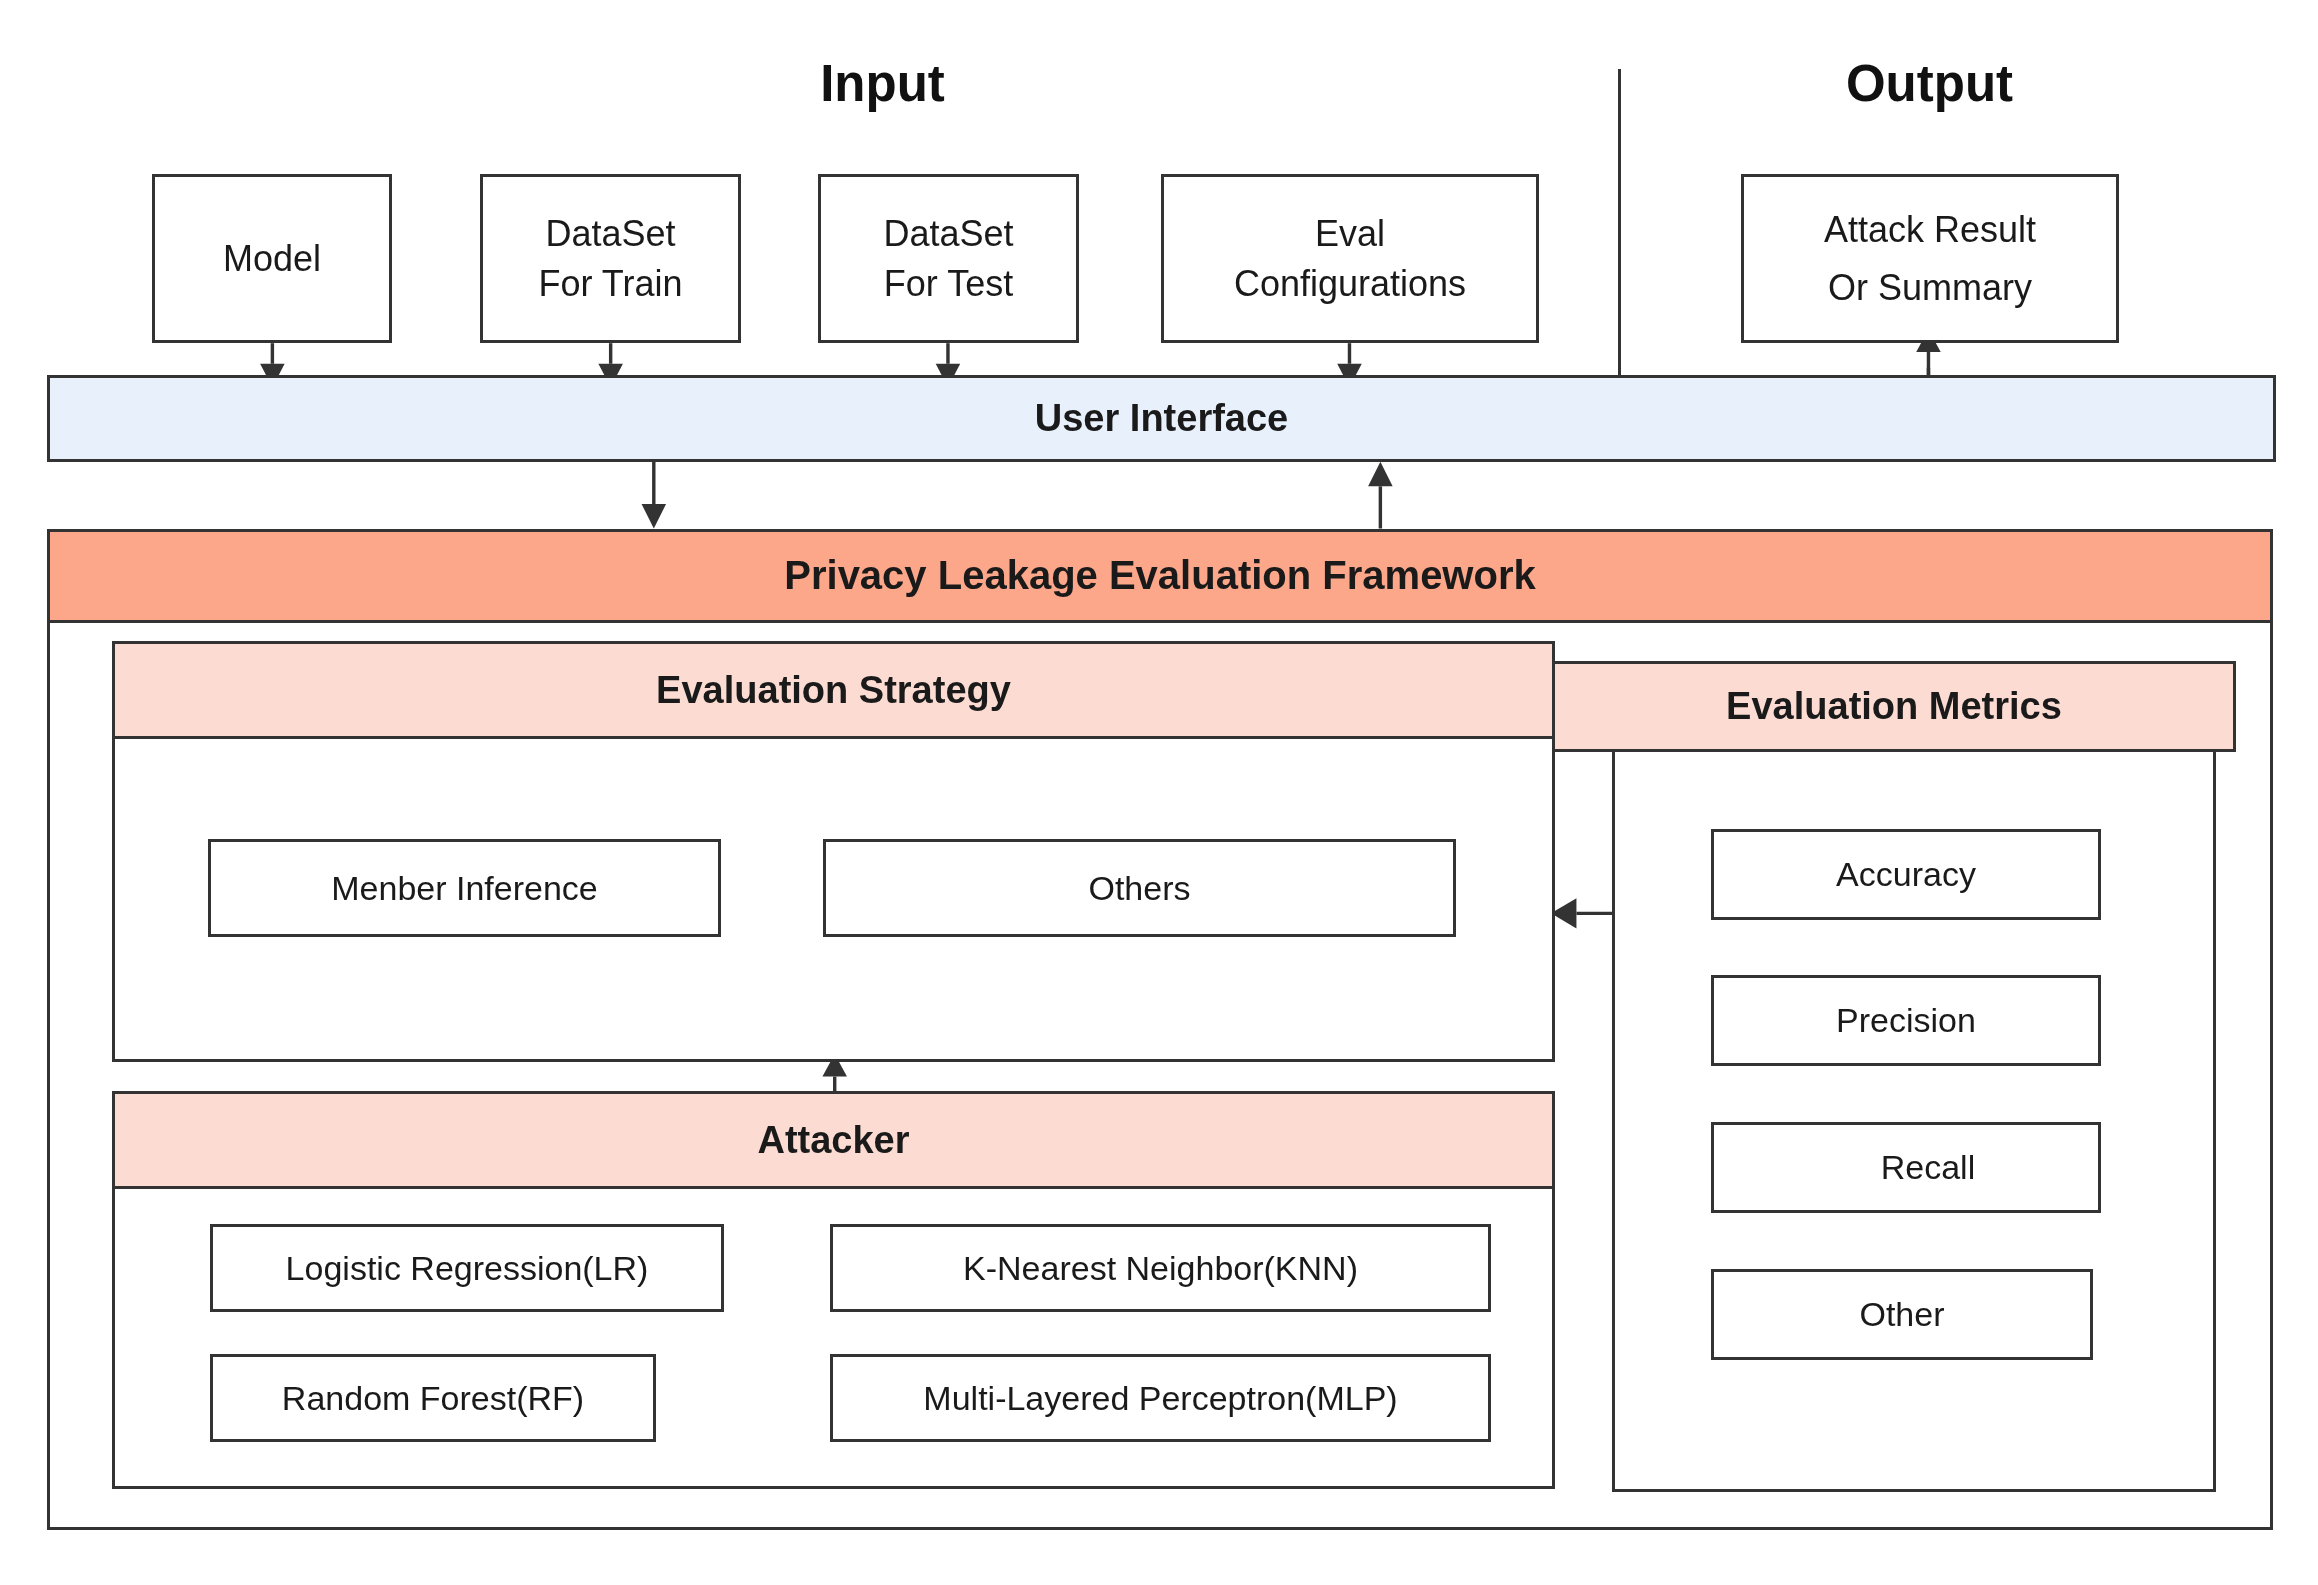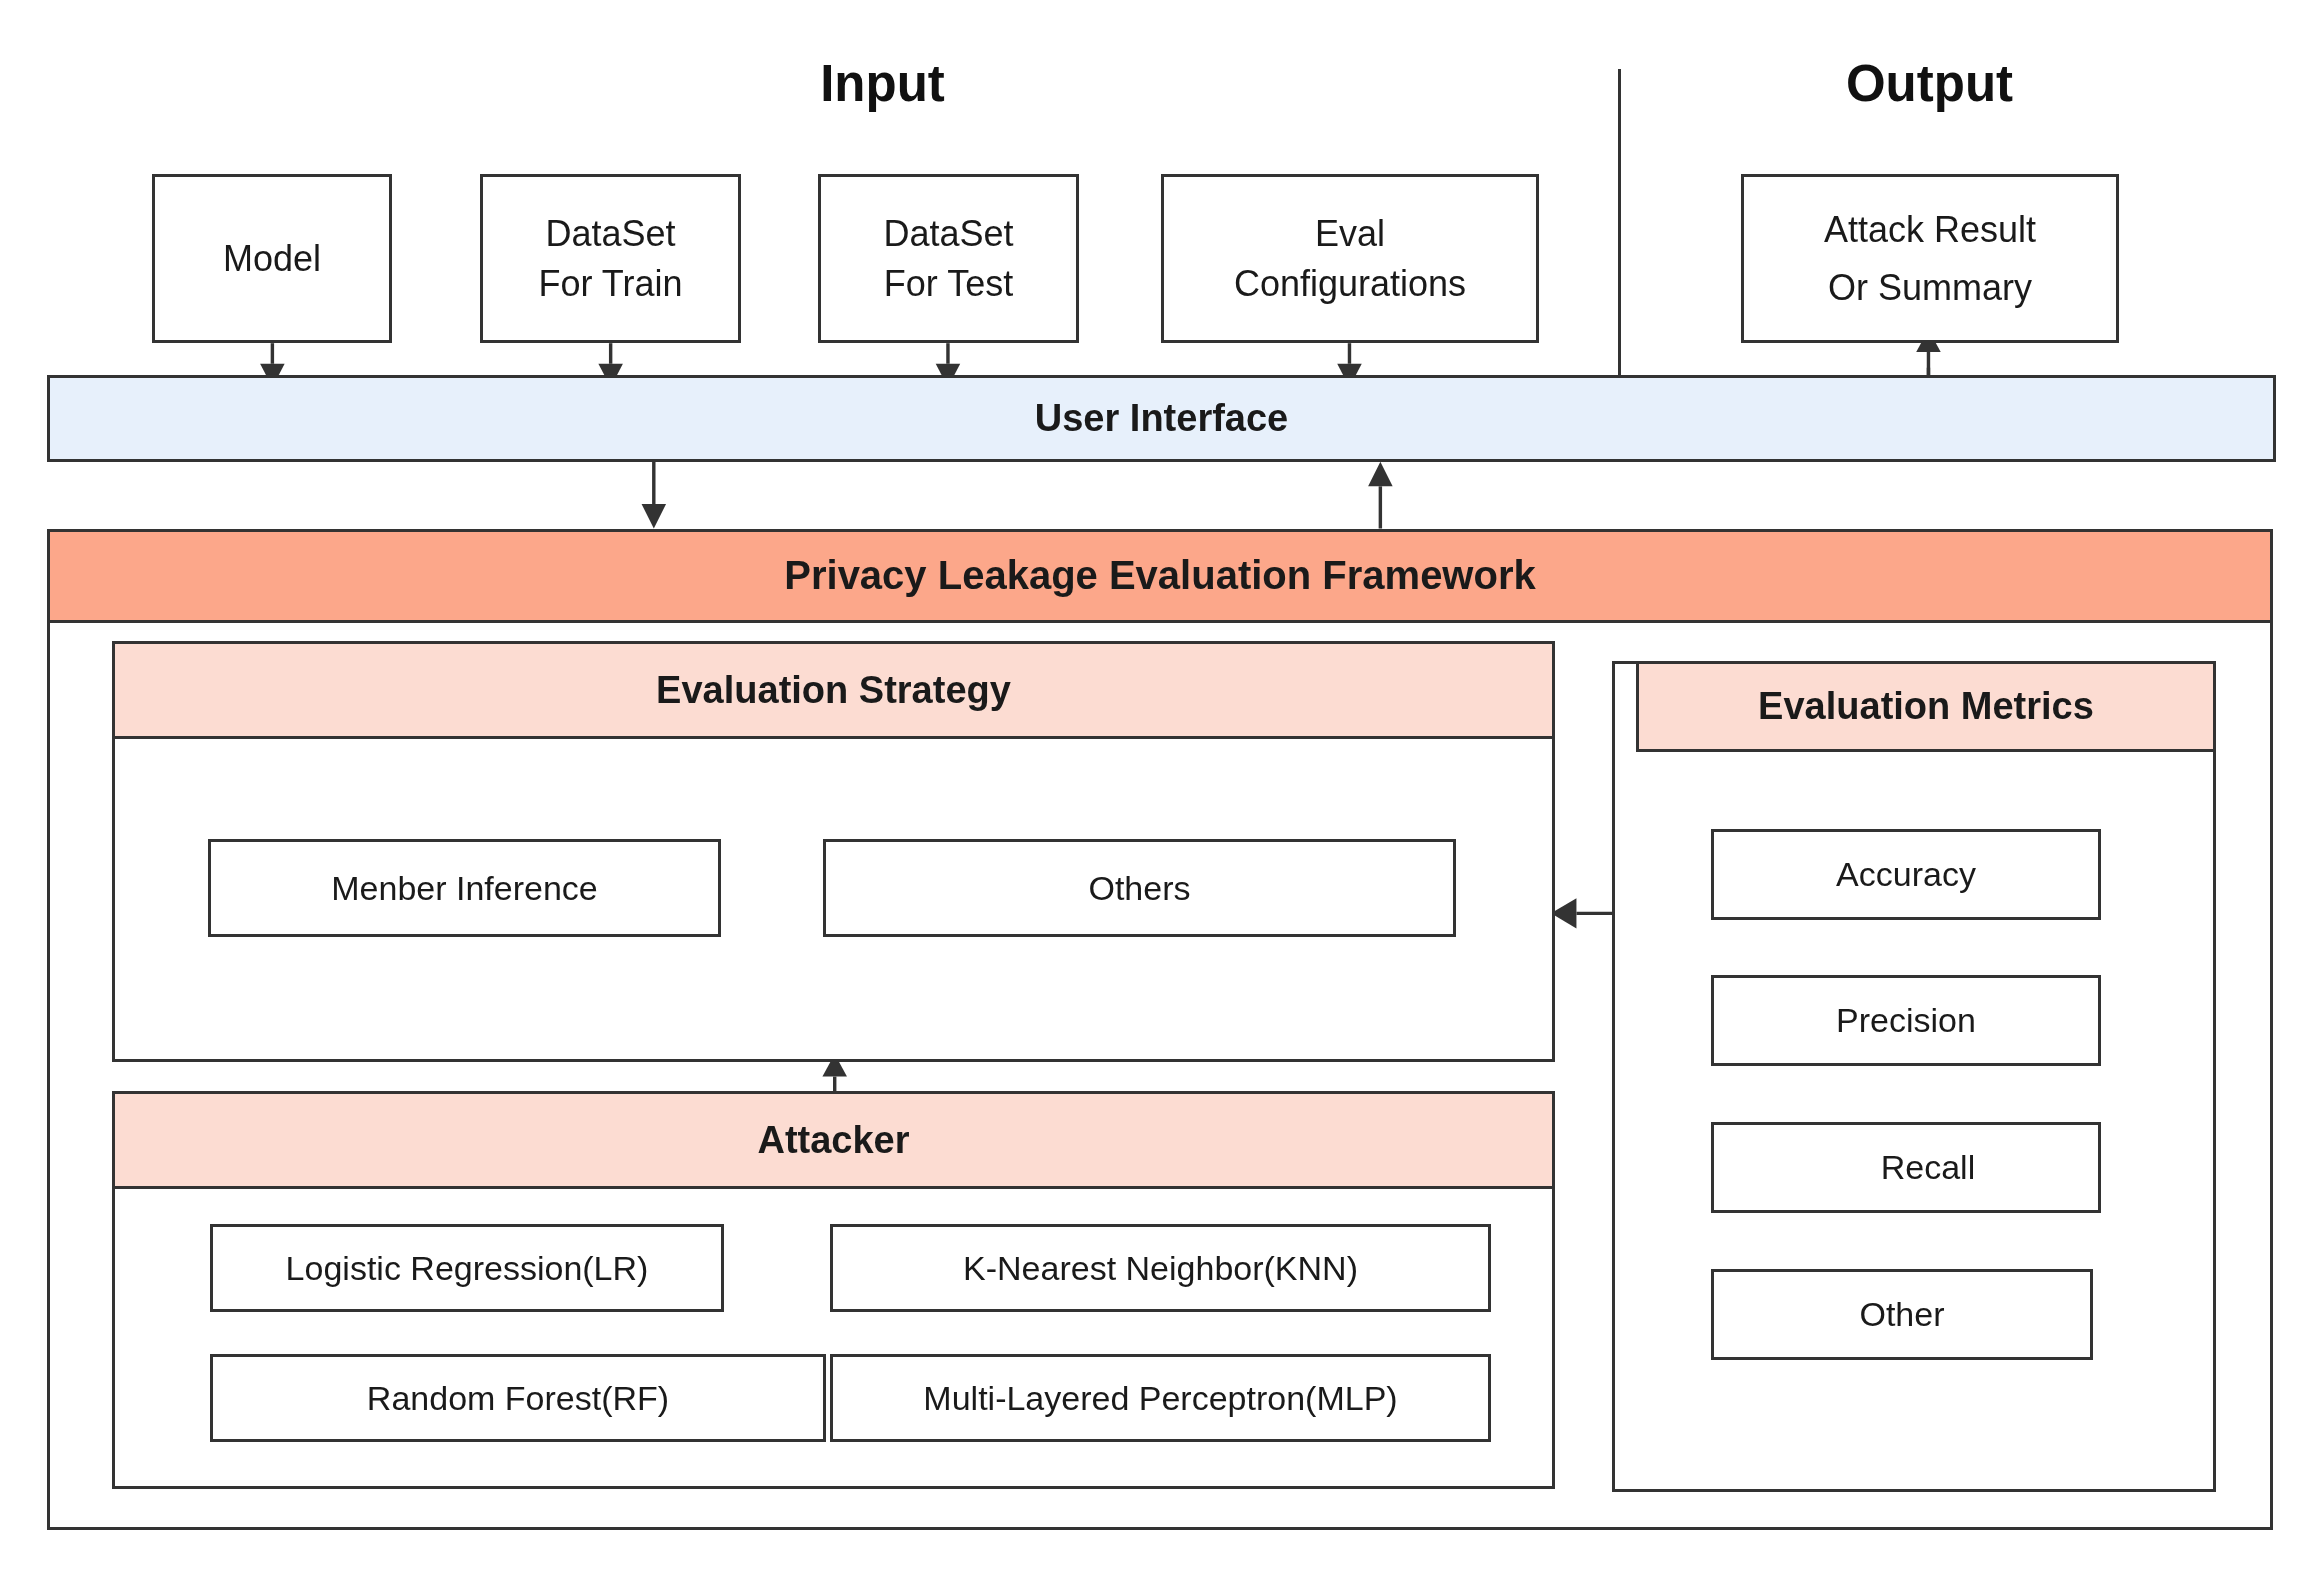--- a/index.html
+++ b/index.html
@@ -198,29 +198,29 @@
   <div class="outer-shell" style="left:112px; top:1091px; width:1443px; height:398px; background:#ffffff;"></div>
   <div class="node band band-sub" style="left:112px; top:1091px; width:1443px; height:98px;">
     <span>Attacker</span>
   </div>
   <div class="node boxed leaf" style="left:830px; top:1224px; width:661px; height:88px;">
     <span>K-Nearest Neighbor(KNN)</span>
   </div>
   <div class="node boxed leaf" style="left:210px; top:1224px; width:514px; height:88px;">
     <span>Logistic Regression(LR)</span>
   </div>
-  <div class="node boxed leaf" style="left:210px; top:1354px; width:616px; height:88px;">
+  <div class="node boxed leaf" style="left:210px; top:1354px; width:446px; height:88px;">
     <span>Random Forest(RF)</span>
   </div>
   <div class="node boxed leaf" style="left:830px; top:1354px; width:661px; height:88px;">
     <span>Multi-Layered Perceptron(MLP)</span>
   </div>
 
   <div class="outer-shell" style="left:1612px; top:661px; width:604px; height:831px; background:#ffffff;"></div>
-  <div class="node band band-sub" style="left:1636px; top:661px; width:580px; height:91px;">
+  <div class="node band band-sub" style="left:1552px; top:661px; width:684px; height:91px;">
     <span>Evaluation Metrics</span>
   </div>
   <div class="node boxed leaf-metric" style="left:1711px; top:829px; width:390px; height:91px;">
     <span>Accuracy</span>
   </div>
   <div class="node boxed leaf-metric" style="left:1711px; top:975px; width:390px; height:91px;">
     <span>Precision</span>
   </div>
   <div class="node boxed leaf-metric" style="left:1711px; top:1122px; width:390px; height:91px;padding-left:44px;">
     <span>Recall</span>

